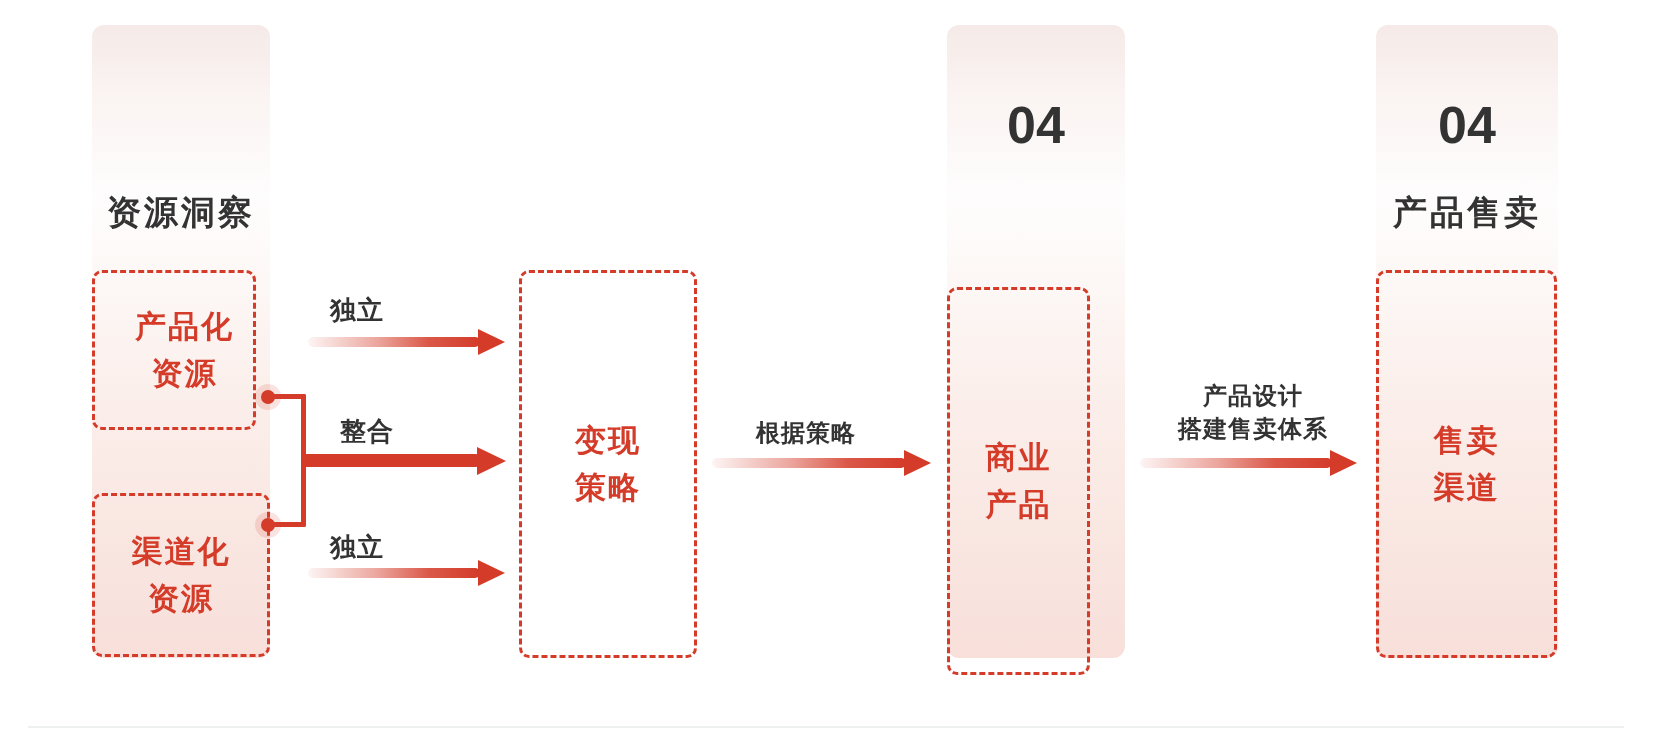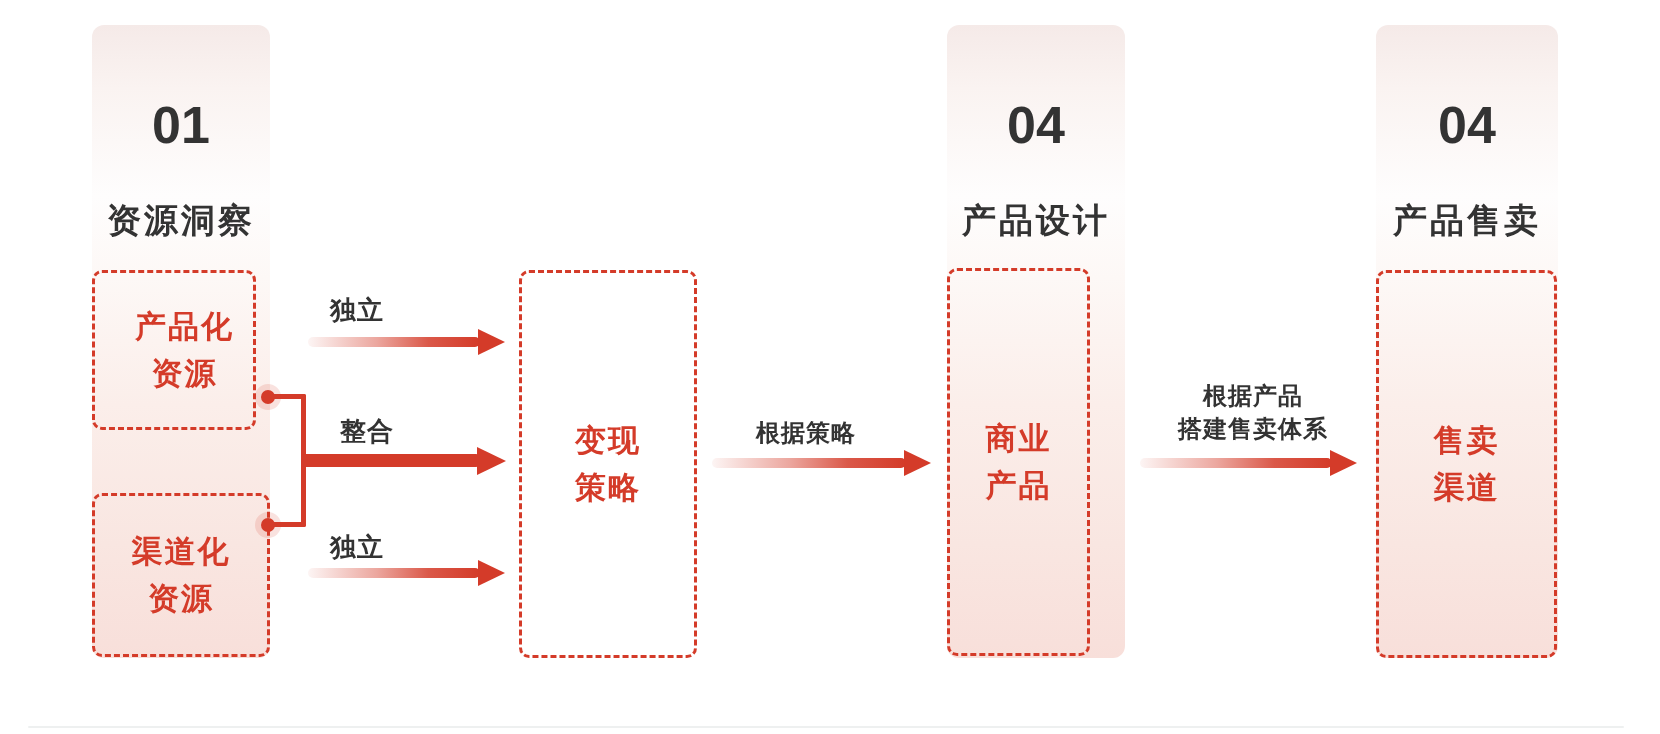--- a/index.html
+++ b/index.html
@@ -30,21 +30,21 @@
   .strip-3 { left:947px; }
   .strip-4 { left:1376px; width:182px; }
 
   .step-number {
     position:absolute; left:0; top:70px; width:100%;
     text-align:center;
     font-size:52px; line-height:60px; font-weight:700;
     color:#333333;
   }
   .step-title {
-    position:absolute; left:0; top:176px; width:100%;
+    position:absolute; left:0; top:168px; width:100%;
     text-align:center;
     font-size:34px; line-height:38px; font-weight:700;
     letter-spacing:3px;
     color:#333333;
   }
 
   
   .dashed-box {
     position:absolute;
     border:3px dashed #d43b29;
@@ -54,21 +54,21 @@
   }
   .box-label {
     font-size:31px; line-height:47px; font-weight:700;
     letter-spacing:2px; color:#d43b29;
   }
   .box-label span { display:block; }
 
   .box-a { left:92px;  top:270px; width:164px; height:160px;padding-left:21px; }
   .box-b { left:92px;  top:493px; width:178px; height:164px; }
   .box-2 { left:519px; top:270px; width:178px; height:388px;text-align:right; }
-  .box-3 { left:947px; top:268px; width:143px; height:388px; }
+  .box-3 { left:947px; top:287px; width:143px; height:388px; }
   .box-4 { left:1376px;top:270px; width:181px; height:388px; }
 
   
   .conn-label {
     position:absolute;
     font-size:26px; line-height:34px; font-weight:700;
     color:#333333; letter-spacing:1px;
   }
   .conn-label-2 {
     position:absolute;
@@ -114,26 +114,24 @@
     position:absolute; left:28px; top:726px; width:1596px; height:2px;
     background:#eef0f0; border-radius:1px;
   }
 </style>
 </head>
 <body>
 
 <div class="canvas">
 
   <div class="strip strip-1">
-    <div class="step-number">01</div>
     <div class="step-title">资源洞察</div>
   </div>
   <div class="strip strip-3">
     <div class="step-number">04</div>
-    <div class="step-title">产品设计</div>
   </div>
   <div class="strip strip-4">
     <div class="step-number">04</div>
     <div class="step-title">产品售卖</div>
   </div>
 
   <div class="dashed-box box-a">
     <div class="box-label">
       <span>产品化</span>
       <span>资源</span>
@@ -182,21 +180,21 @@
   <div class="shaft" style="left:308px; top:568px; width:172px;"></div>
   <div class="head" style="left:478px; top:560px;"></div>
 
   <div class="conn-label-2" style="left:696px; top:379px; width:220px;margin-top:37px;">
     <span>根据策略</span>
   </div>
   <div class="shaft" style="left:712px; top:458px; width:194px;"></div>
   <div class="head" style="left:904px; top:450px;"></div>
 
   <div class="conn-label-2" style="left:1128px; top:379px; width:250px;">
-    <span>根据产品</span>
+    <span>产品设计</span>
     <span>搭建售卖体系</span>
   </div>
   <div class="shaft" style="left:1140px; top:458px; width:192px;"></div>
   <div class="head" style="left:1330px; top:450px;"></div>
 
   <div class="divider"></div>
 
 </div>
 
 </body></html>

